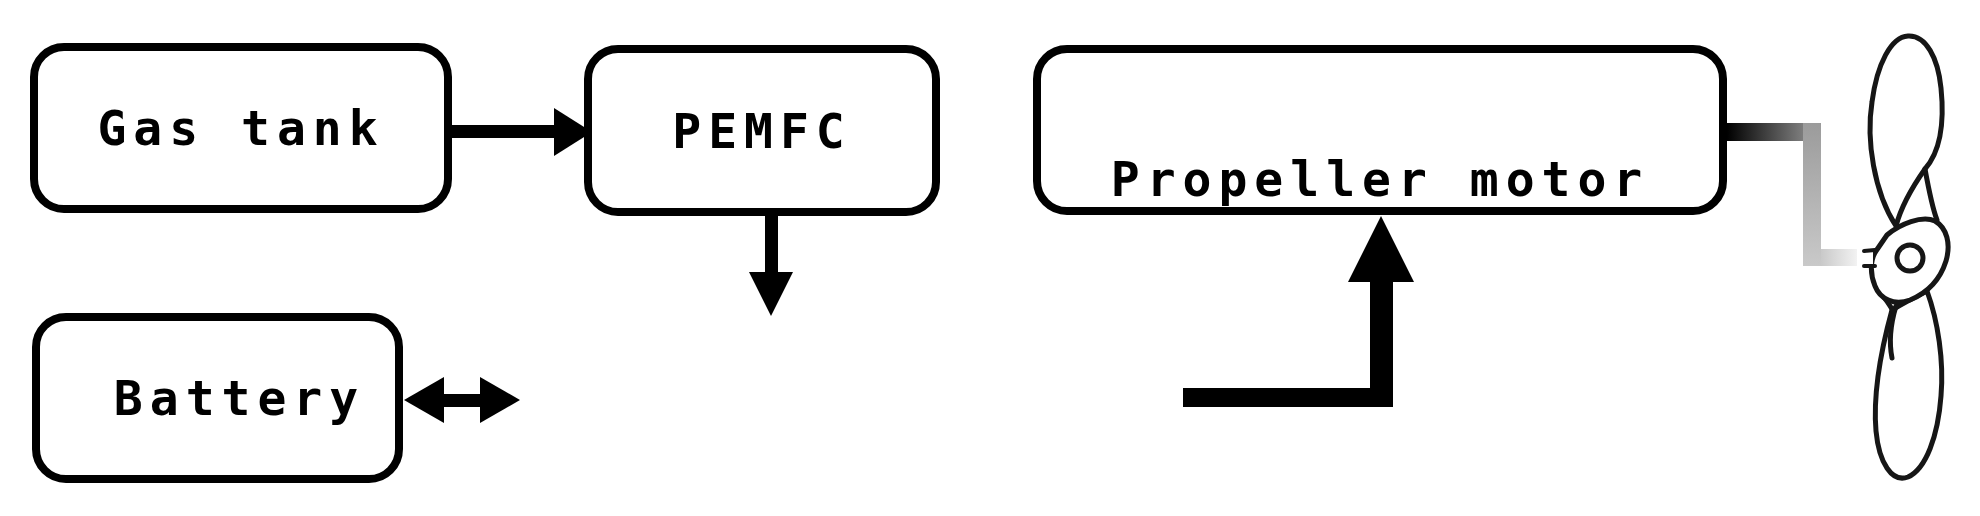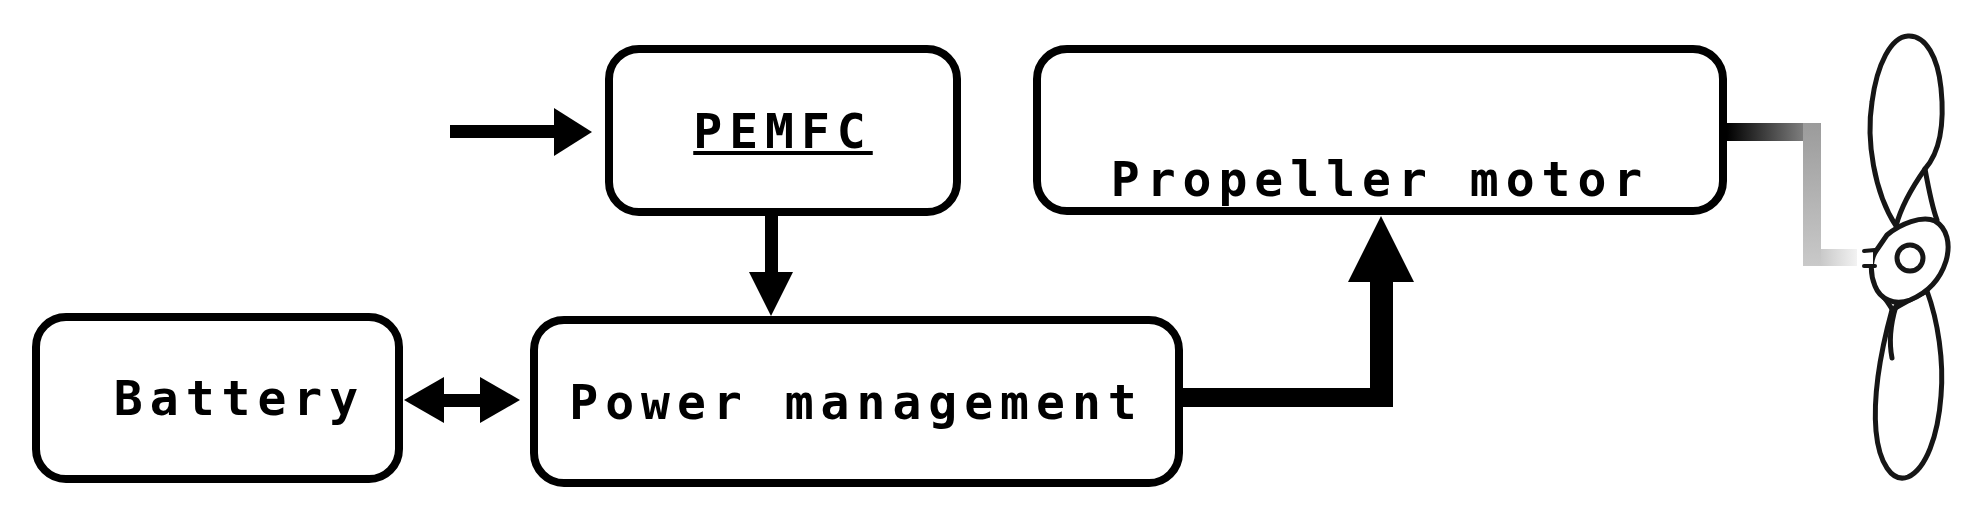--- a/index.html
+++ b/index.html
@@ -20,21 +20,21 @@
     display: flex;
     align-items: center;
     justify-content: center;
     font-weight: 700;
     font-size: 48px;
     letter-spacing: 7px;
     color: #000000;
     white-space: nowrap;
   }
   .n-gas   { left: 30px;   top: 43px;  width: 422px; height: 170px; }
-  .n-pemfc { left: 605px;  top: 45px;  width: 356px; height: 171px; text-decoration: underline; }
+  .n-pemfc { left: 584px;  top: 45px;  width: 356px; height: 171px; }
   .n-batt  { left: 32px;   top: 313px; width: 371px; height: 170px; padding-left: 44px; }
   .n-pm    { left: 530px;  top: 316px; width: 653px; height: 171px; }
   .n-prop  { left: 1033px; top: 45px;  width: 694px; height: 170px; align-items: flex-end; }
 
   .shaft { position: absolute; background: #000000; }
   .tri   { position: absolute; width: 0; height: 0; }
 
   
   .a1-shaft { left: 450px; top: 125px; width: 106px; height: 13px; }
   .a1-head  { left: 554px; top: 108px;
@@ -131,26 +131,26 @@
   <div class="tri a2-head"></div>
 
   <div class="shaft a3-shaft"></div>
   <div class="tri a3-headL"></div>
   <div class="tri a3-headR"></div>
 
   <div class="shaft a4-hbar"></div>
   <div class="shaft a4-vshaft"></div>
   <div class="tri a4-head"></div>
 
+  <div class="node n-gas">
+    <span>Gas tank</span>
+  </div>
   <div class="node n-pemfc">
     <span>PEMFC</span>
   </div>
   <div class="node n-batt">
     <span>Battery</span>
-  </div>
-  <div class="node n-pm">
-    <span>Power management</span>
   </div>
   <div class="node n-prop">
     <span>Propeller motor</span>
   </div>
 
 </div>
 
 </body></html>

